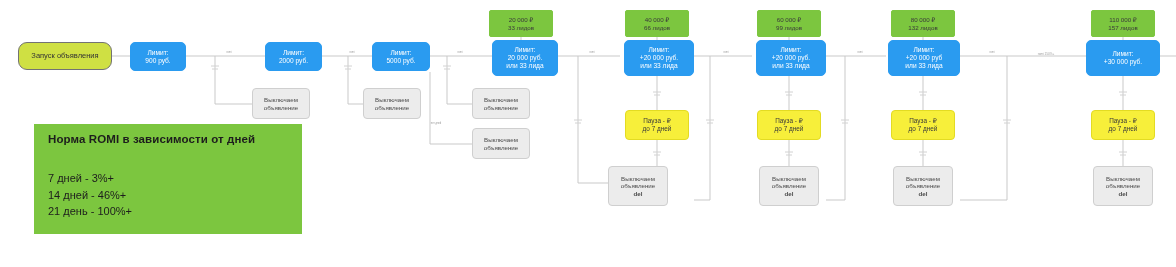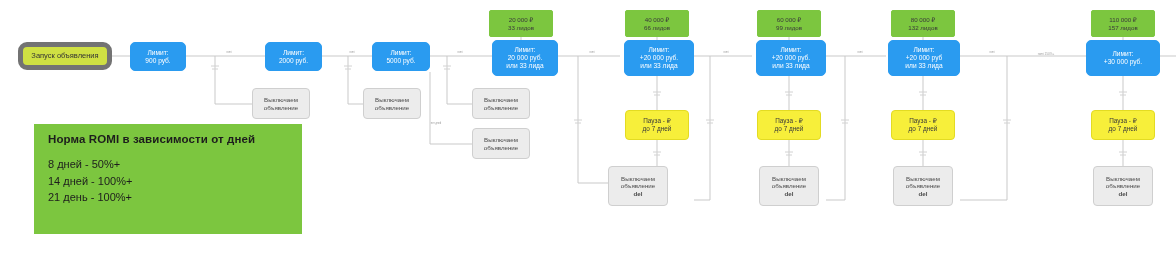--- a/index.html
+++ b/index.html
@@ -23,21 +23,21 @@
     text-align:center;
     line-height:1.18;
     border-radius:4px;
     overflow:hidden;
   }
   .node .ln{display:block;white-space:nowrap;}
 
   
   .n-start{
     background:#cfe043;
-    border:5px solid #737373;
+    border:1px solid #737373;
     border-radius:9px;
     color:#333333;
     font-size:7.5px;
   }
   .n-limit{
     background:#2a9bf0;
     border:1px solid #2a9bf0;
     border-radius:5px;
     color:#ffffff;
     font-size:6.6px;
@@ -69,21 +69,21 @@
     position:absolute;
     background:#7cc63f;
     box-sizing:border-box;
     padding:9px 14px 10px 14px;
     color:#1d1d1d;
   }
   .legend .legend-title{
     font-size:11.5px;
     font-weight:bold;
     letter-spacing:.1px;
-    margin-bottom:11px;
+    margin-bottom:25px;
     white-space:nowrap;
   }
   .legend .legend-line{
     font-size:11px;
     line-height:1.52;
     white-space:nowrap;
   }
 
   .elabel{
     position:absolute;
@@ -318,18 +318,18 @@
     <span class="ln del">del</span>
   </div>
   <div class="node n-off" style="left:1093px;top:166px;width:60px;height:40px;">
     <span class="ln">Выключаем</span>
     <span class="ln">объявление</span>
     <span class="ln del">del</span>
   </div>
 
   <div class="legend" style="left:34px;top:124px;width:268px;height:110px;">
     <div class="legend-title">Норма ROMI в зависимости от дней</div>
-    <div class="legend-line">8 дней - 50%+</div>
-    <div class="legend-line">14 дней - 100%+</div>
+    <div class="legend-line">7 дней - 3%+</div>
+    <div class="legend-line">14 дней - 46%+</div>
     <div class="legend-line">21 день - 100%+</div>
   </div>
 
 </div>
 
 </body></html>

